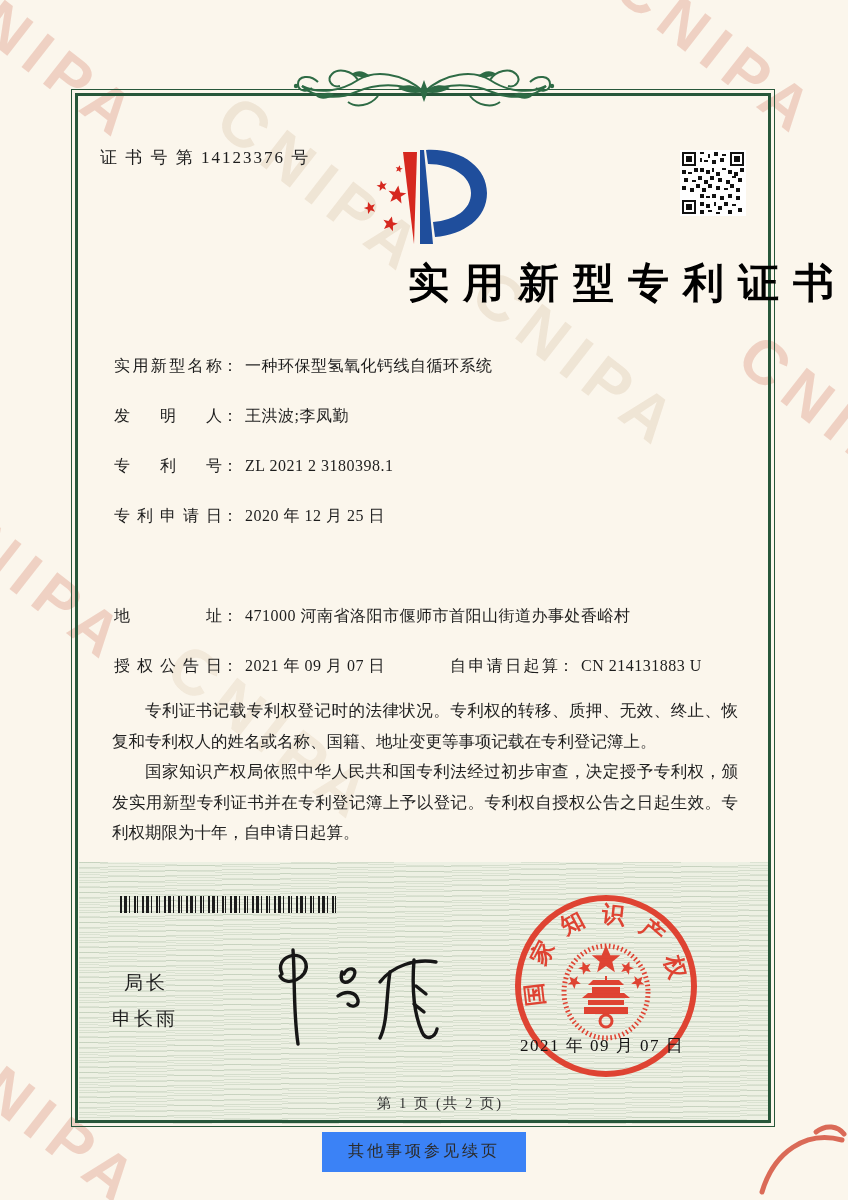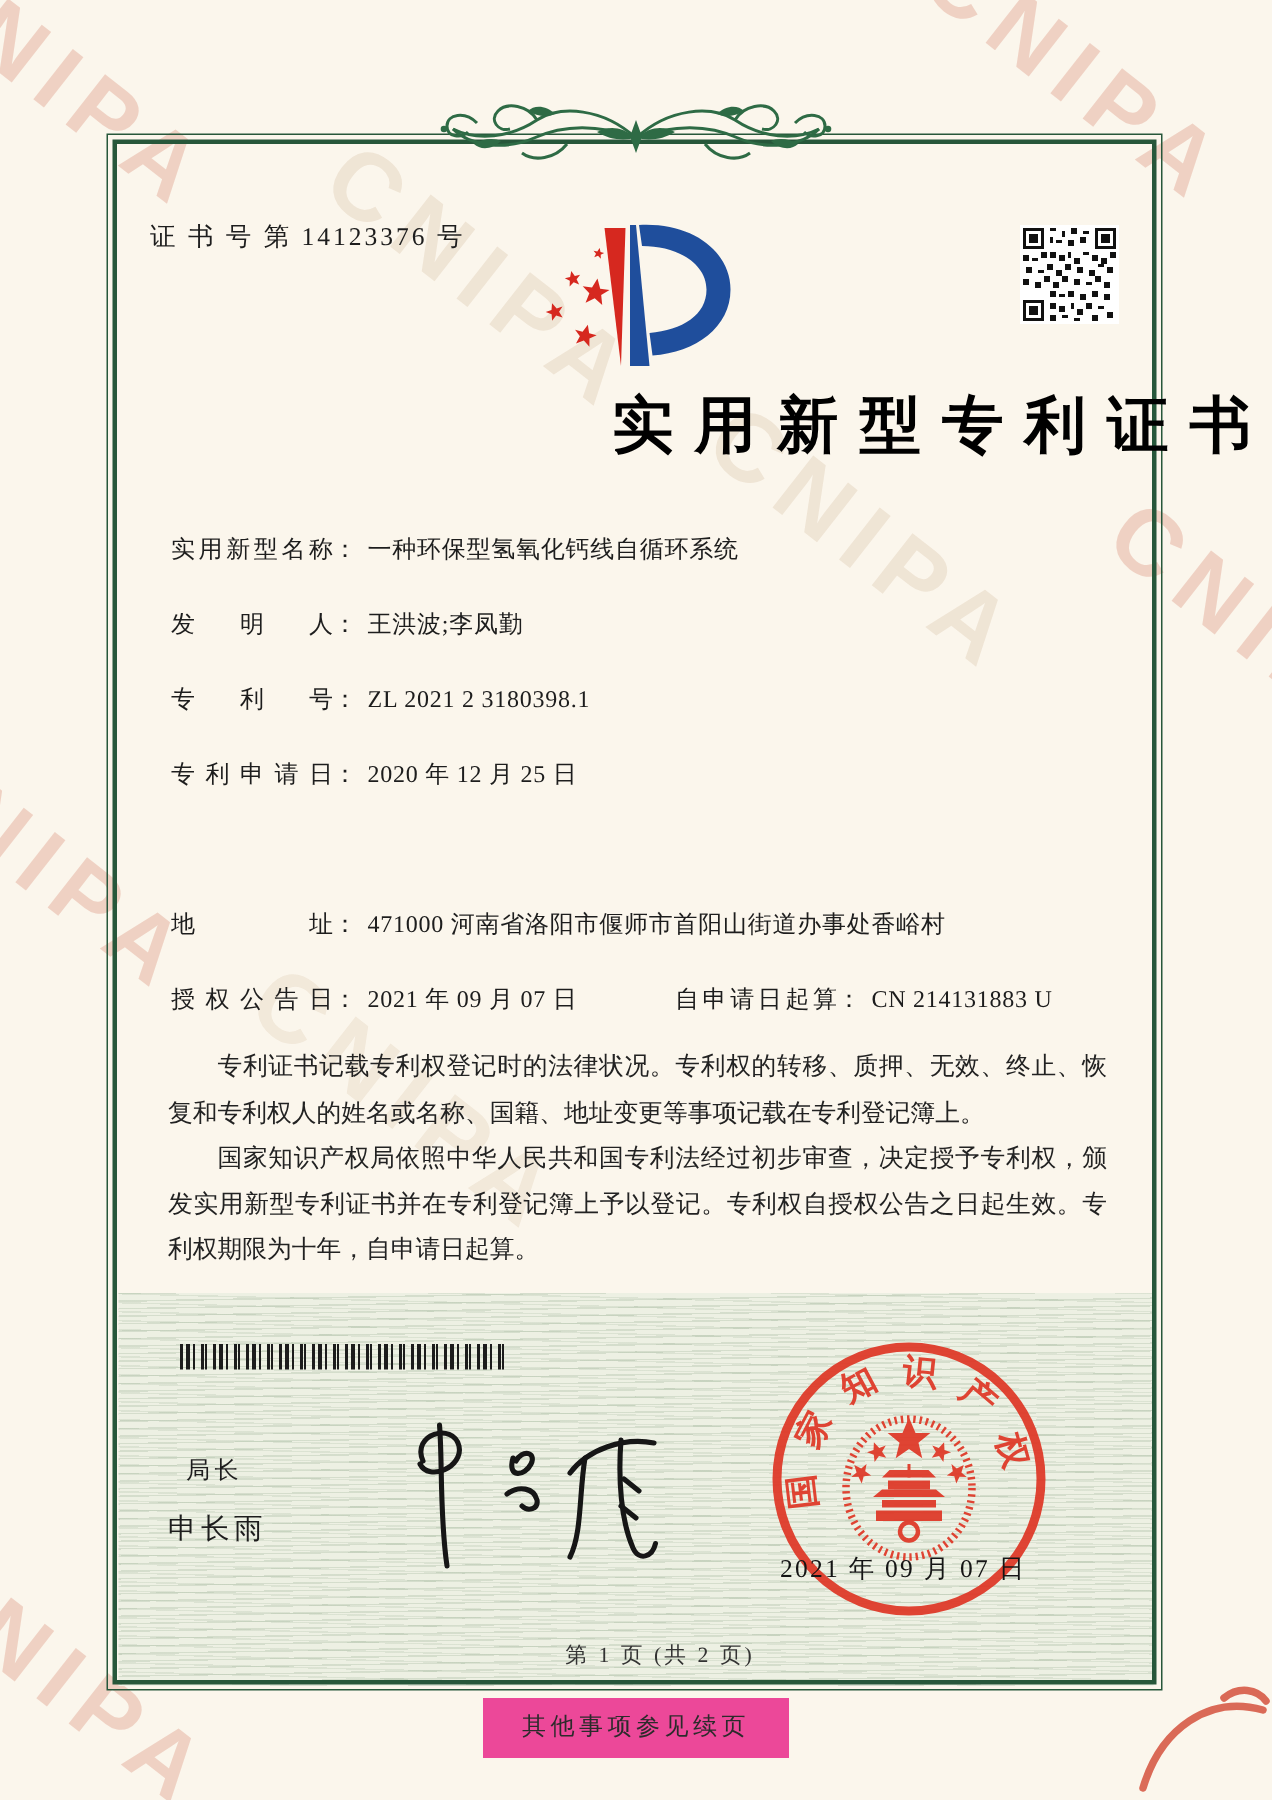--- a/index.html
+++ b/index.html
@@ -56,35 +56,35 @@
   .barcode {
     position:absolute; left:120px; top:896px; width:216px; height:17px; z-index:3;
     background:
       repeating-linear-gradient(90deg,
         #1c1c1c 0 2px, rgba(0,0,0,0) 2px 4px,
         #1c1c1c 4px 7px, rgba(0,0,0,0) 7px 9px,
         #1c1c1c 9px 10px, rgba(0,0,0,0) 10px 14px,
         #1c1c1c 14px 16px, rgba(0,0,0,0) 16px 17px,
         #1c1c1c 17px 18px, rgba(0,0,0,0) 18px 22px);
   }
-  .sig-title { position:absolute; left:124px; top:970px; font-size:16px; letter-spacing:3px; z-index:3; }
+  .sig-title { position:absolute; left:124px; top:970px; font-size:19px; letter-spacing:3px; z-index:3; }
   .sig-name  { position:absolute; left:112px; top:1006px; font-size:19px; letter-spacing:3px; z-index:3; }
   .sig-hand  { position:absolute; left:238px; top:938px; z-index:3; }
   .seal { position:absolute; left:510px; top:890px; z-index:4; opacity:0.93; }
   .seal-date {
     position:absolute; left:520px; top:1034px; z-index:5;
     font-size:17px; letter-spacing:1.5px; color:#141414; white-space:nowrap;
   }
   .page-info {
     position:absolute; left:0; right:0; top:1094px; text-align:center;
     font-size:14.5px; letter-spacing:2px; color:#333; z-index:3;padding-left:32px;
   }
   .cont-note {
     position:absolute; left:50%; transform:translateX(-50%); top:1132px;
-    background:#ec4899; padding:9px 26px 10px; font-size:16px; letter-spacing:3px;
+    background:#3b82f6; padding:9px 26px 10px; font-size:16px; letter-spacing:3px;
     color:#2b2b2b; z-index:3; white-space:nowrap;
   }
   .corner-squiggle { position:absolute; left:756px; top:1116px; z-index:2; }
 </style>
 </head>
 <body>
 
 <div class="page">
 
   <div class="wm pink" style="left:-80px; top:18px;">CNIPA</div>

